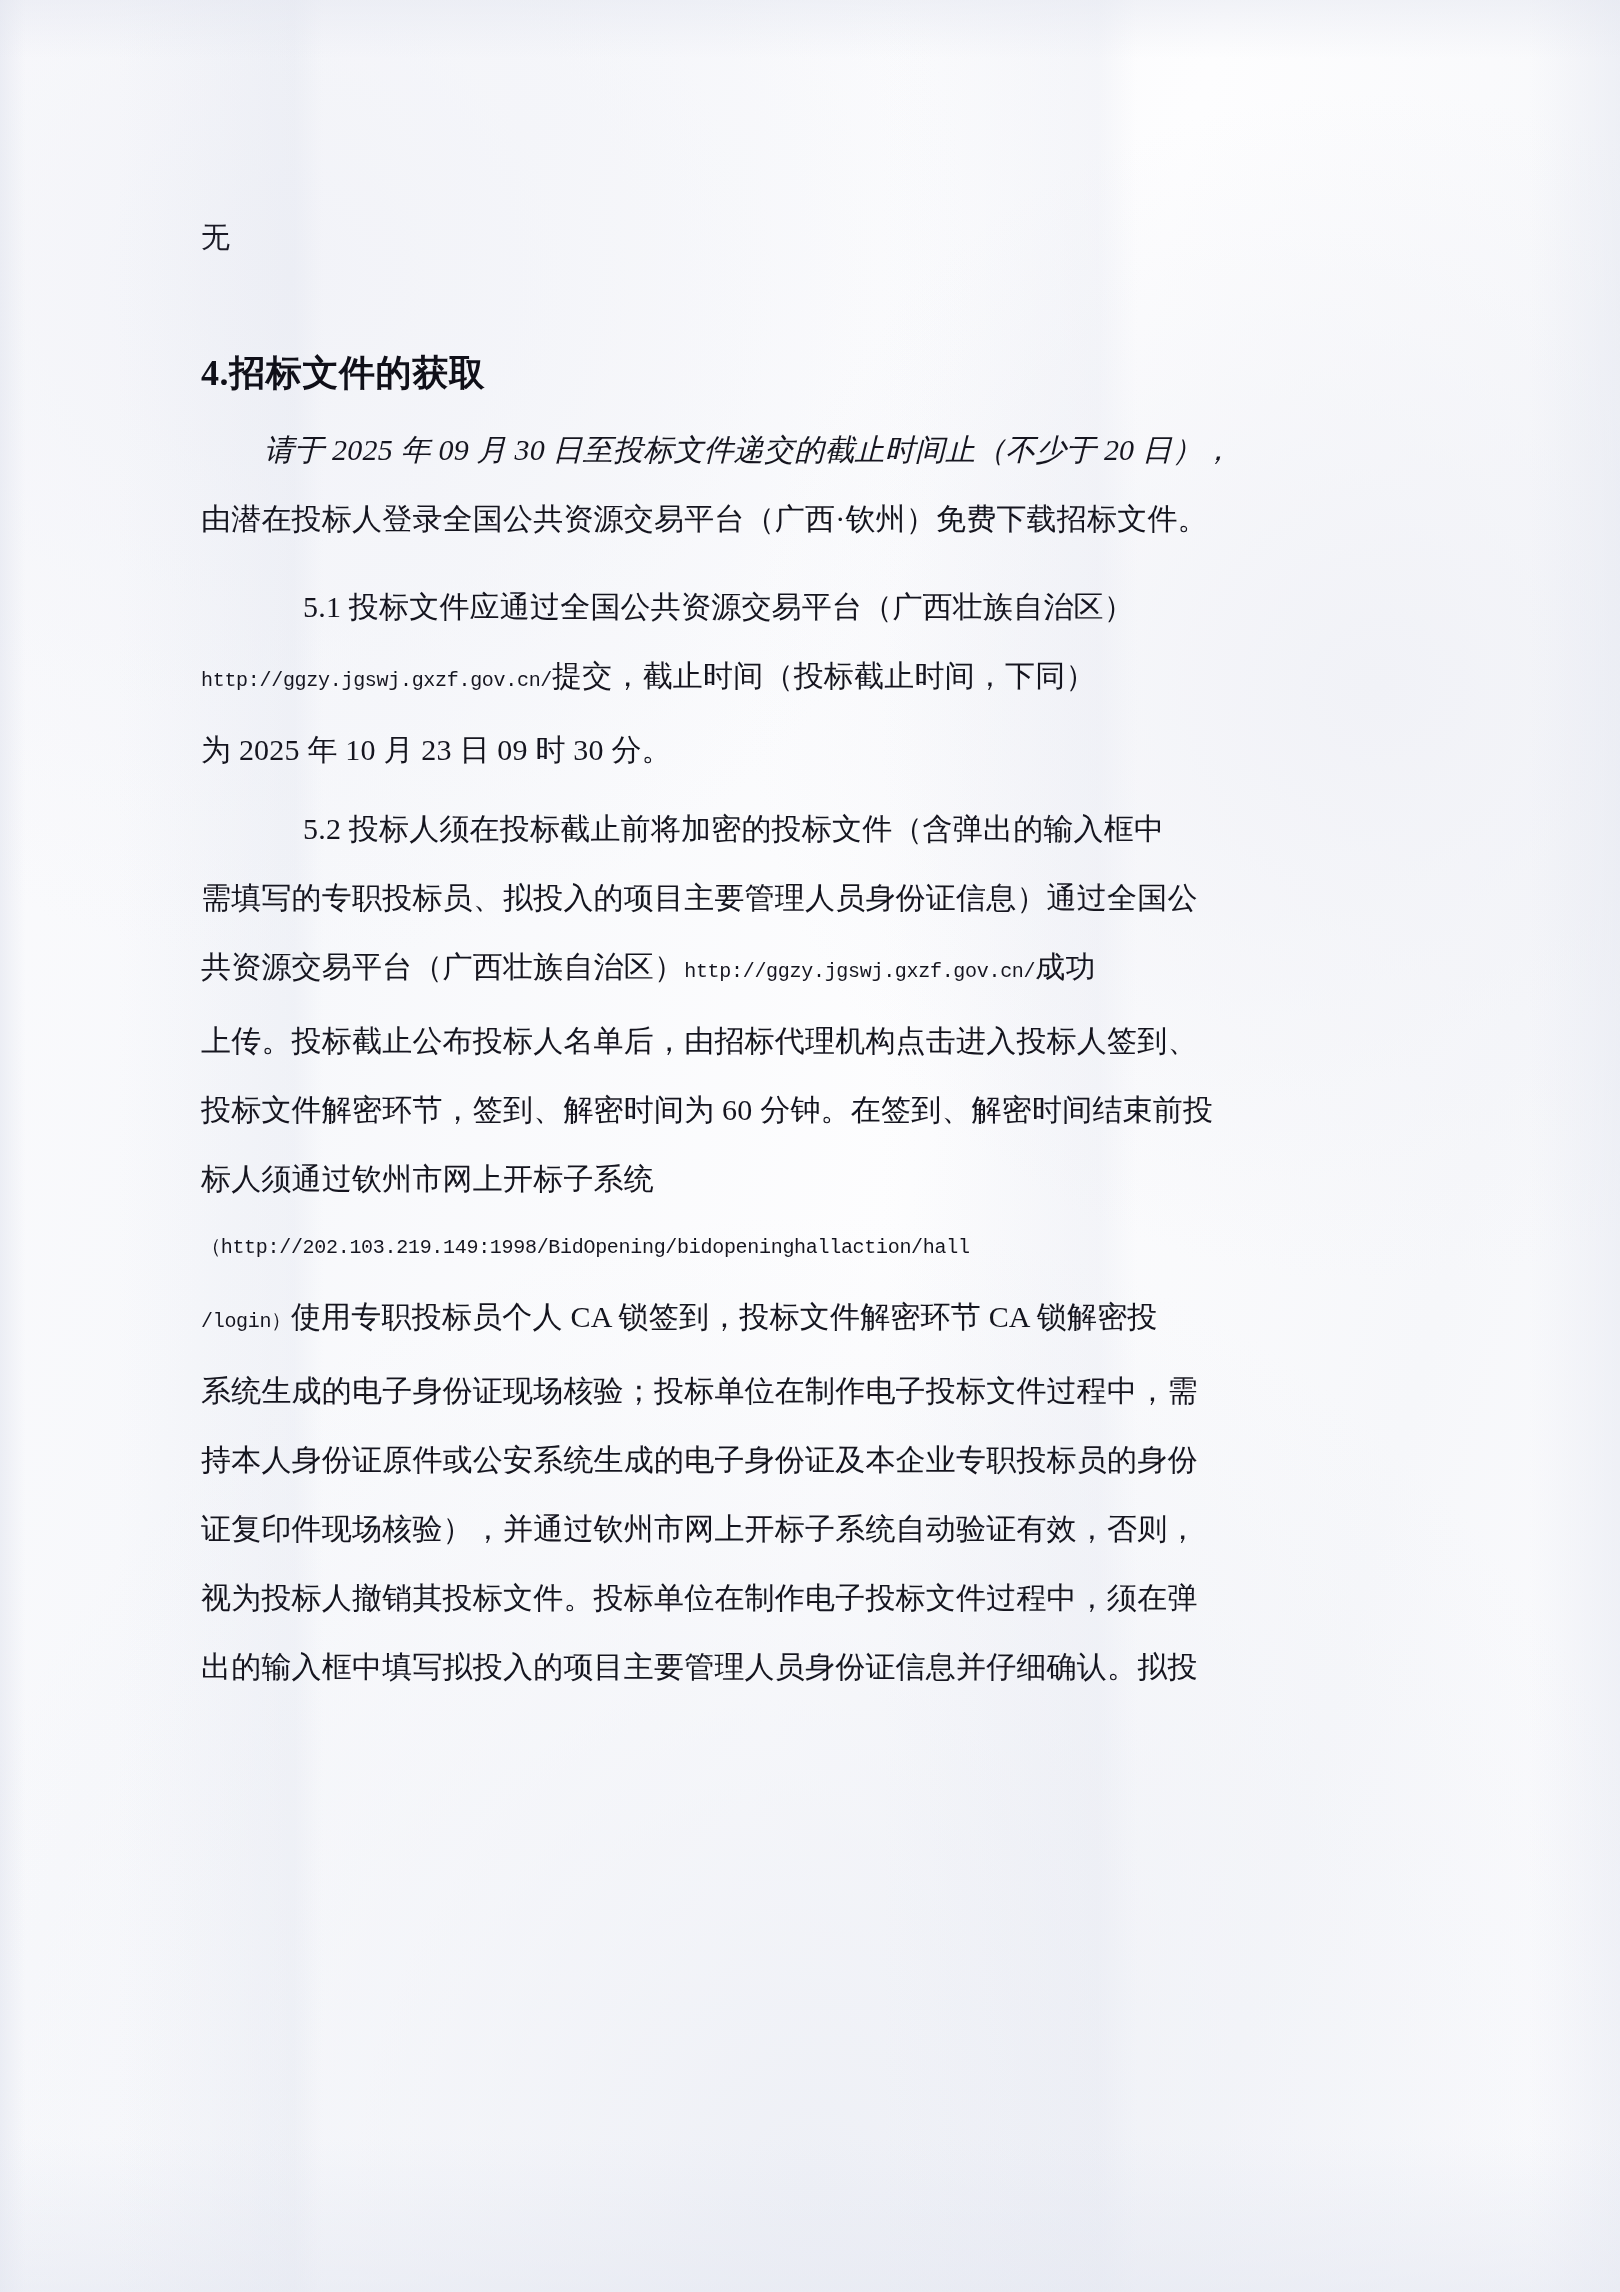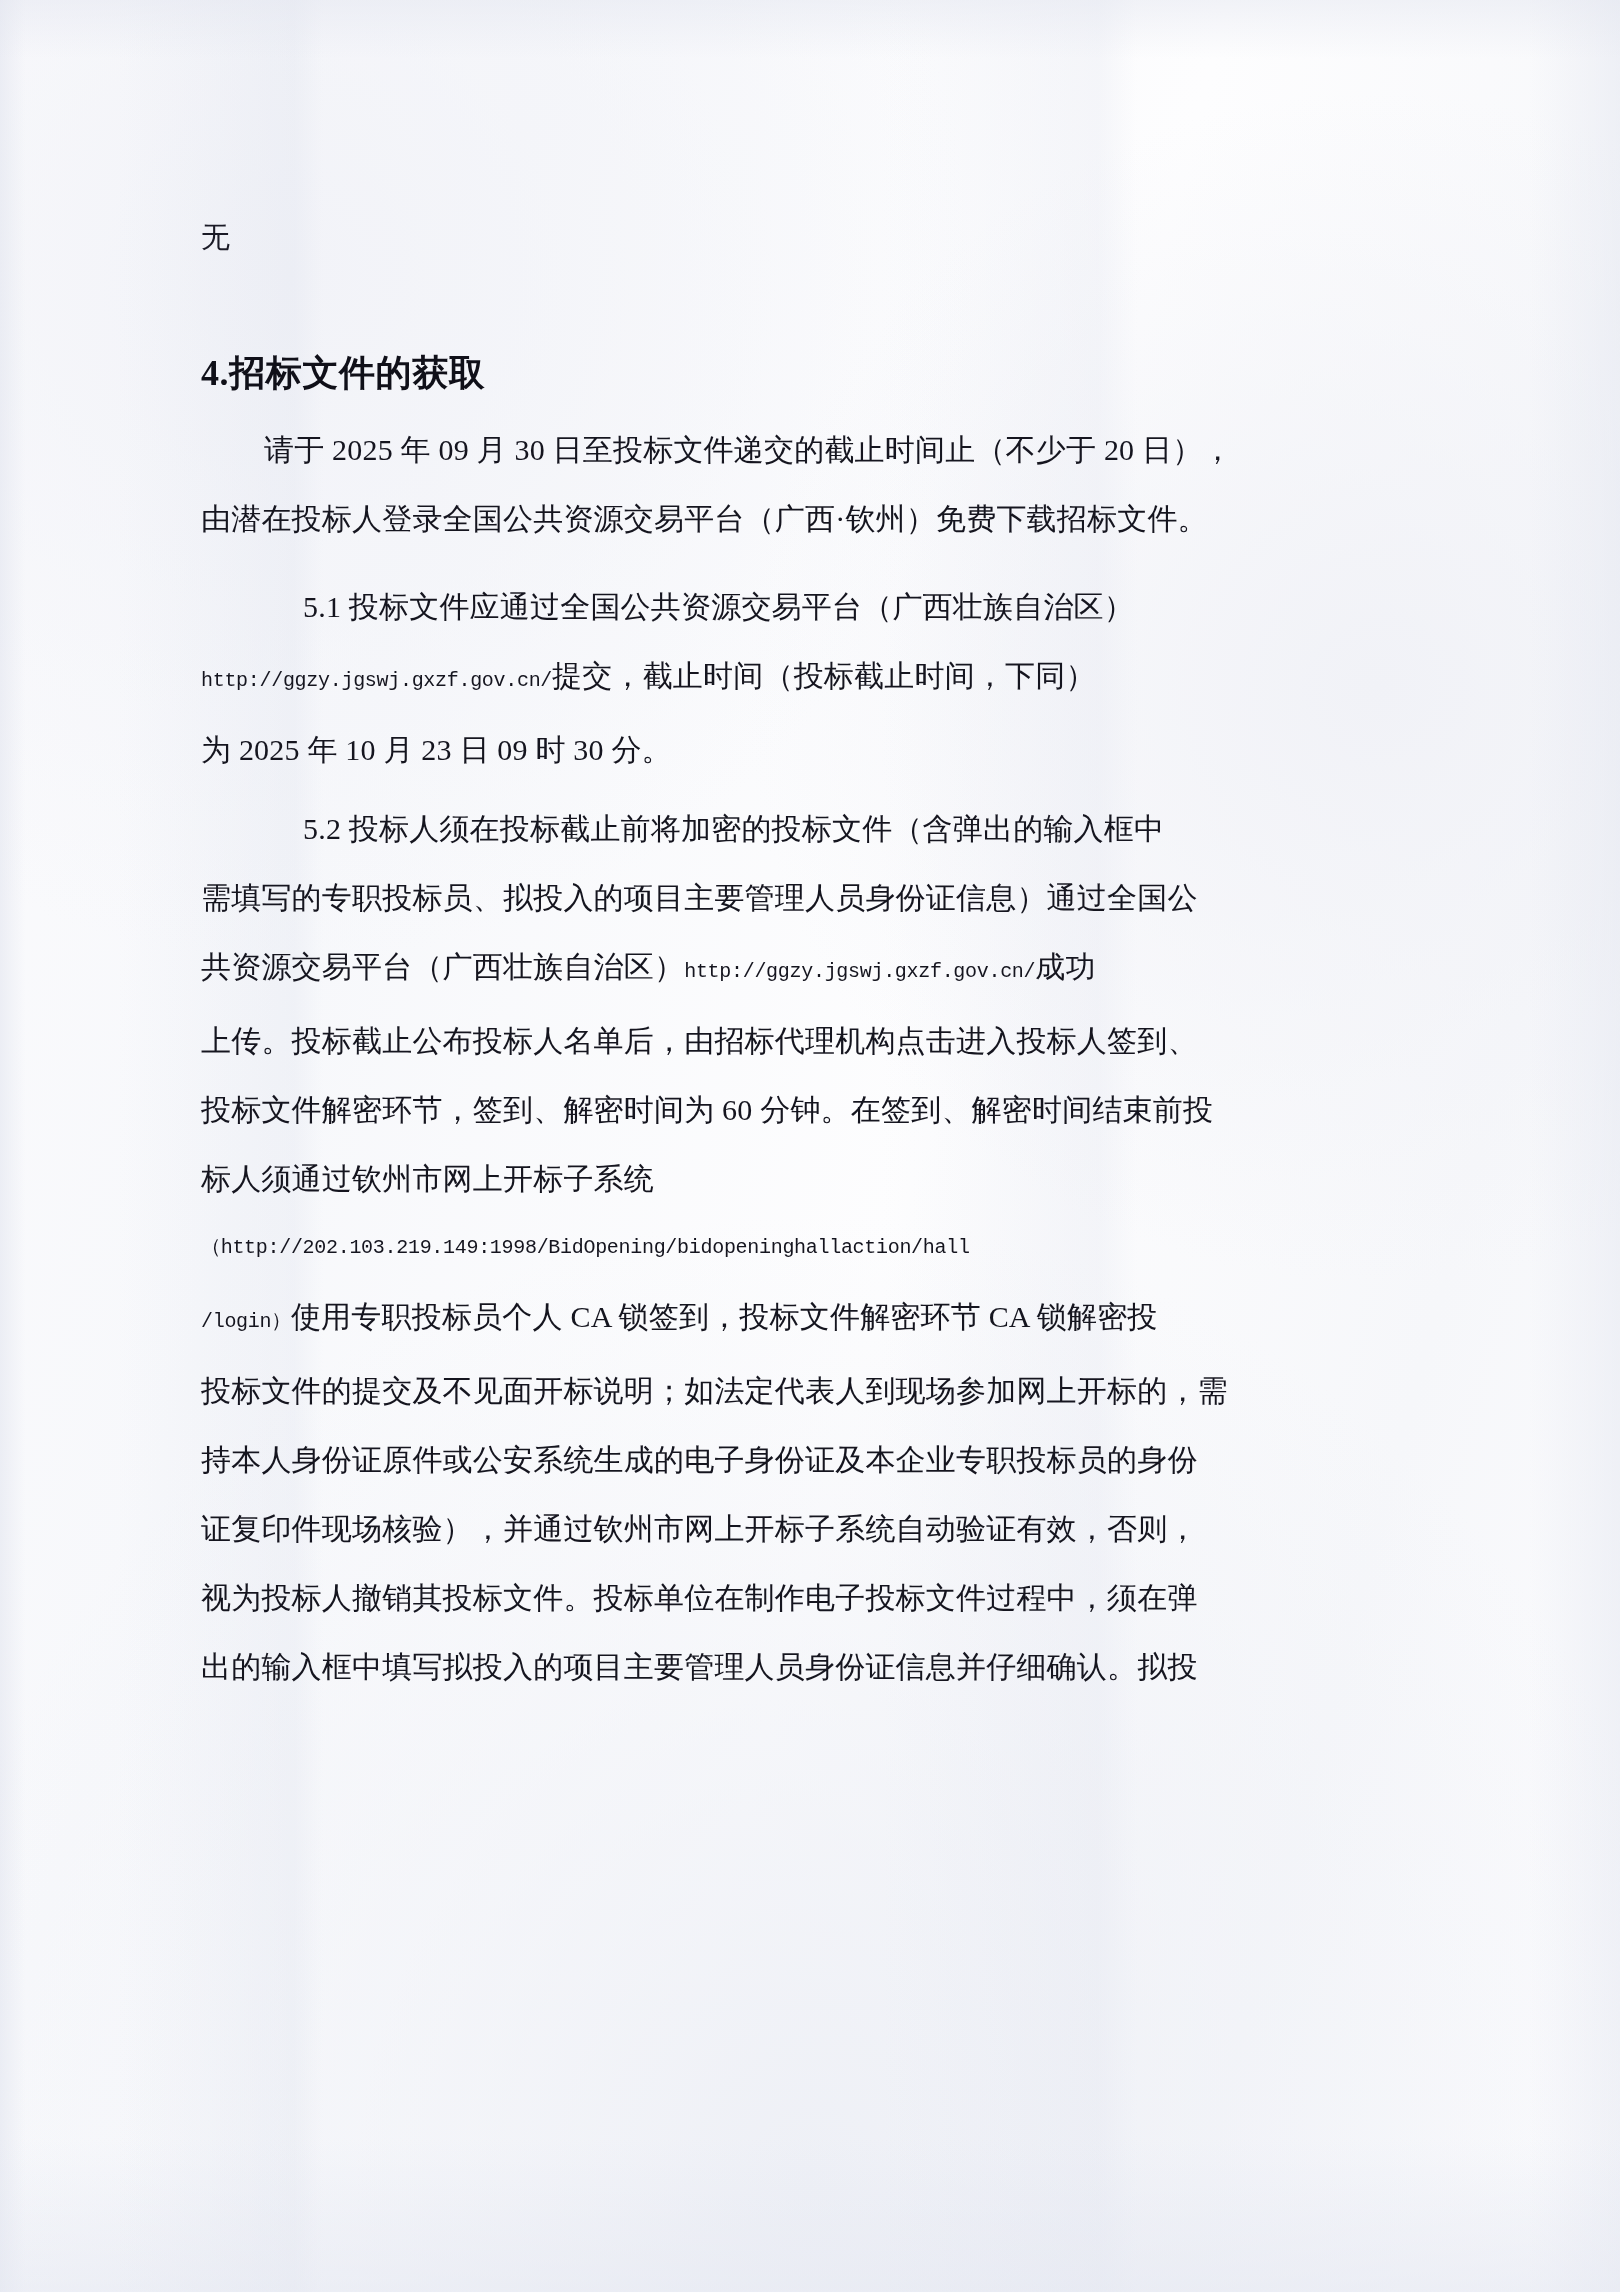--- a/index.html
+++ b/index.html
@@ -75,21 +75,21 @@
   }
 
   .heading {
     font-size: 36px;
     line-height: 63px;
     font-weight: bold;
     color: #101019;
     letter-spacing: 0.6px;
   }
 
-  .indent-1 { text-indent: 63px; }
+  .indent-1 { text-indent: 63px; font-style: italic; }
   .indent-2 { text-indent: 102px; }
 
   .mono {
     font-family: "Liberation Mono", monospace;
     letter-spacing: -0.3px;
     font-size: 20px;
   }
 
   .block-gap-lg { height: 90px; }
   .block-gap-sm { height: 9.8px; }
@@ -125,21 +125,21 @@
     <div class="block-gap-sm"></div>
 
     <div class="para indent-2">5.2 投标人须在投标截止前将加密的投标文件（含弹出的输入框中</div>
     <div class="para">需填写的专职投标员、拟投入的项目主要管理人员身份证信息）通过全国公</div>
     <div class="para"><span>共资源交易平台（广西壮族自治区）</span><span class="mono">http://ggzy.jgswj.gxzf.gov.cn/</span><span>成功</span></div>
     <div class="para">上传。投标截止公布投标人名单后，由招标代理机构点击进入投标人签到、</div>
     <div class="para">投标文件解密环节，签到、解密时间为 60 分钟。在签到、解密时间结束前投</div>
     <div class="para">标人须通过钦州市网上开标子系统</div>
     <div class="para mono">（http://202.103.219.149:1998/BidOpening/bidopeninghallaction/hall</div>
     <div class="para"><span class="mono">/login）</span><span>使用专职投标员个人 CA 锁签到，投标文件解密环节 CA 锁解密投</span></div>
-    <div class="para">投标文件的提交及不见面开标说明；如法定代表人到现场参加网上开标的，需</div>
+    <div class="para">系统生成的电子身份证现场核验；投标单位在制作电子投标文件过程中，需</div>
     <div class="para">持本人身份证原件或公安系统生成的电子身份证及本企业专职投标员的身份</div>
     <div class="para">证复印件现场核验），并通过钦州市网上开标子系统自动验证有效，否则，</div>
     <div class="para">视为投标人撤销其投标文件。投标单位在制作电子投标文件过程中，须在弹</div>
     <div class="para">出的输入框中填写拟投入的项目主要管理人员身份证信息并仔细确认。拟投</div>
 
   </div>
 </div>
 
 
 </body></html>

